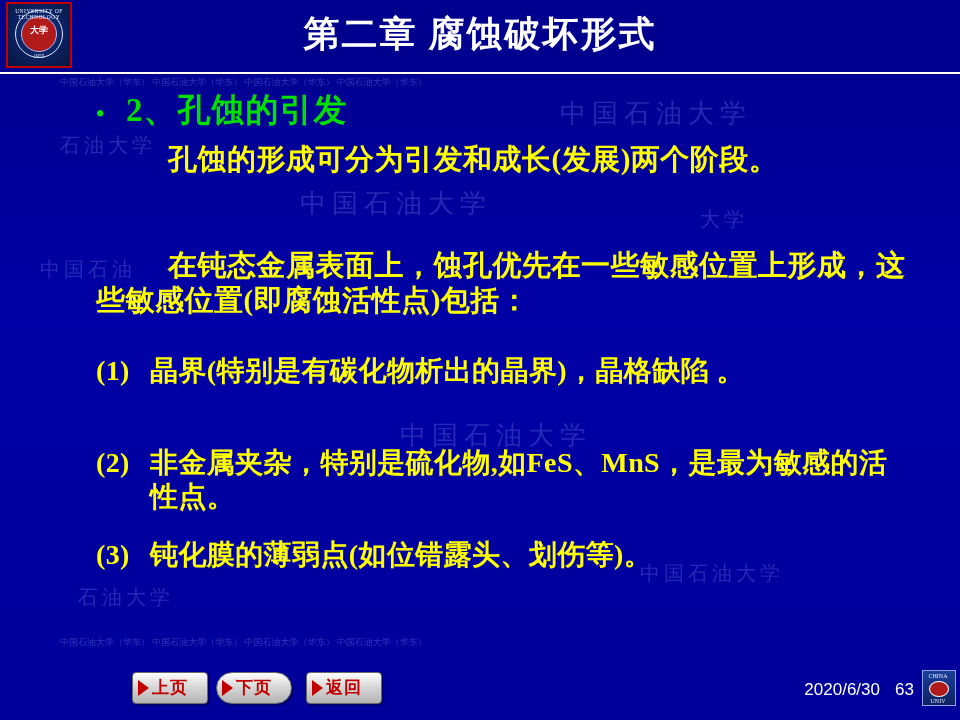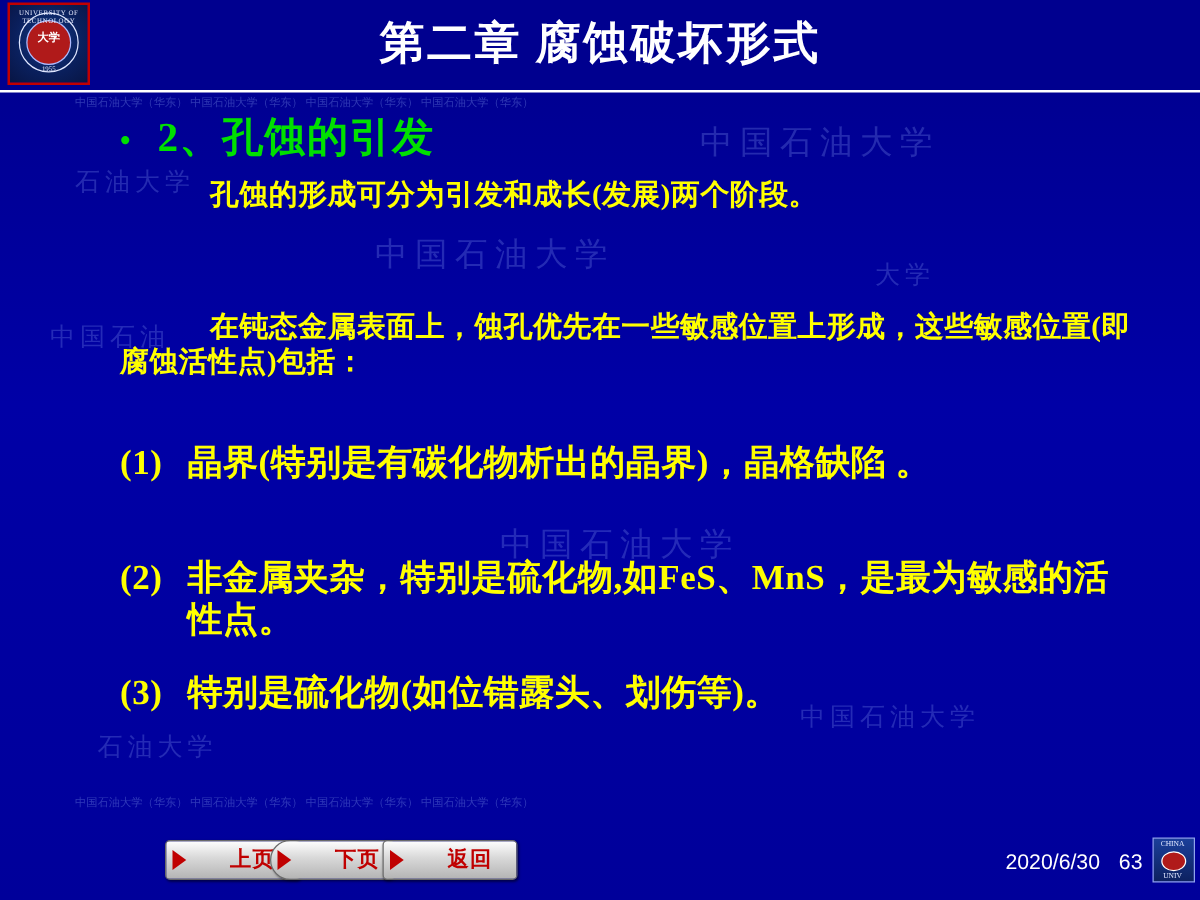--- a/index.html
+++ b/index.html
@@ -125,21 +125,21 @@
     display: inline-block;
     width: 30px;
     color: #00e000;
     font-size: 24px;
     vertical-align: middle;
   }
   .p {
     position: absolute;
     color: #ffff00;
     font-weight: bold;
-    font-size: 23px;
+    font-size: 29px;
     line-height: 1.22;
     letter-spacing: 0.5px;
   }
   #para1 { left: 96px; top: 68px; width: 800px; text-indent: 72px; }
   #para2 { left: 96px; top: 174px; width: 810px; text-indent: 72px; }
   .num-item {
     position: absolute;
     color: #ffff00;
     font-weight: bold;
     font-size: 28px;
@@ -168,21 +168,20 @@
     border: 1px solid #6a6a6a;
     border-radius: 4px;
     box-shadow: 1px 1px 2px rgba(0,0,0,0.5);
     color: #c00000;
     font-size: 17px;
     font-weight: bold;
     text-align: center;
     line-height: 30px;
     letter-spacing: 1px;
     font-family: "Liberation Serif", serif;
-    padding-left: 32px;
   }
   .navbtn .ar {
     position: absolute;
     left: 5px; top: 7px;
     width: 0; height: 0;
     border-top: 8px solid transparent;
     border-bottom: 8px solid transparent;
     border-left: 11px solid #c00000;
   }
   #btn-prev { left: 132px; width: 74px; }
@@ -269,21 +268,21 @@
     <div class="num-item" id="item1">
       <span class="lbl">(1)</span>
       <span class="txt">晶界(特别是有碳化物析出的晶界)，晶格缺陷 。</span>
     </div>
     <div class="num-item" id="item2">
       <span class="lbl">(2)</span>
       <span class="txt">非金属夹杂，特别是硫化物,如FeS、MnS，是最为敏感的活性点。</span>
     </div>
     <div class="num-item" id="item3">
       <span class="lbl">(3)</span>
-      <span class="txt">特别是硫化物(如位错露头、划伤等)。</span>
+      <span class="txt">钝化膜的薄弱点(如位错露头、划伤等)。</span>
     </div>
   </div>
 
   <div id="navbar">
     <div class="navbtn" id="btn-prev">
       <span class="ar"></span>
       <span>上页</span>
     </div>
     <div class="navbtn" id="btn-next">
       <span class="ar"></span>

